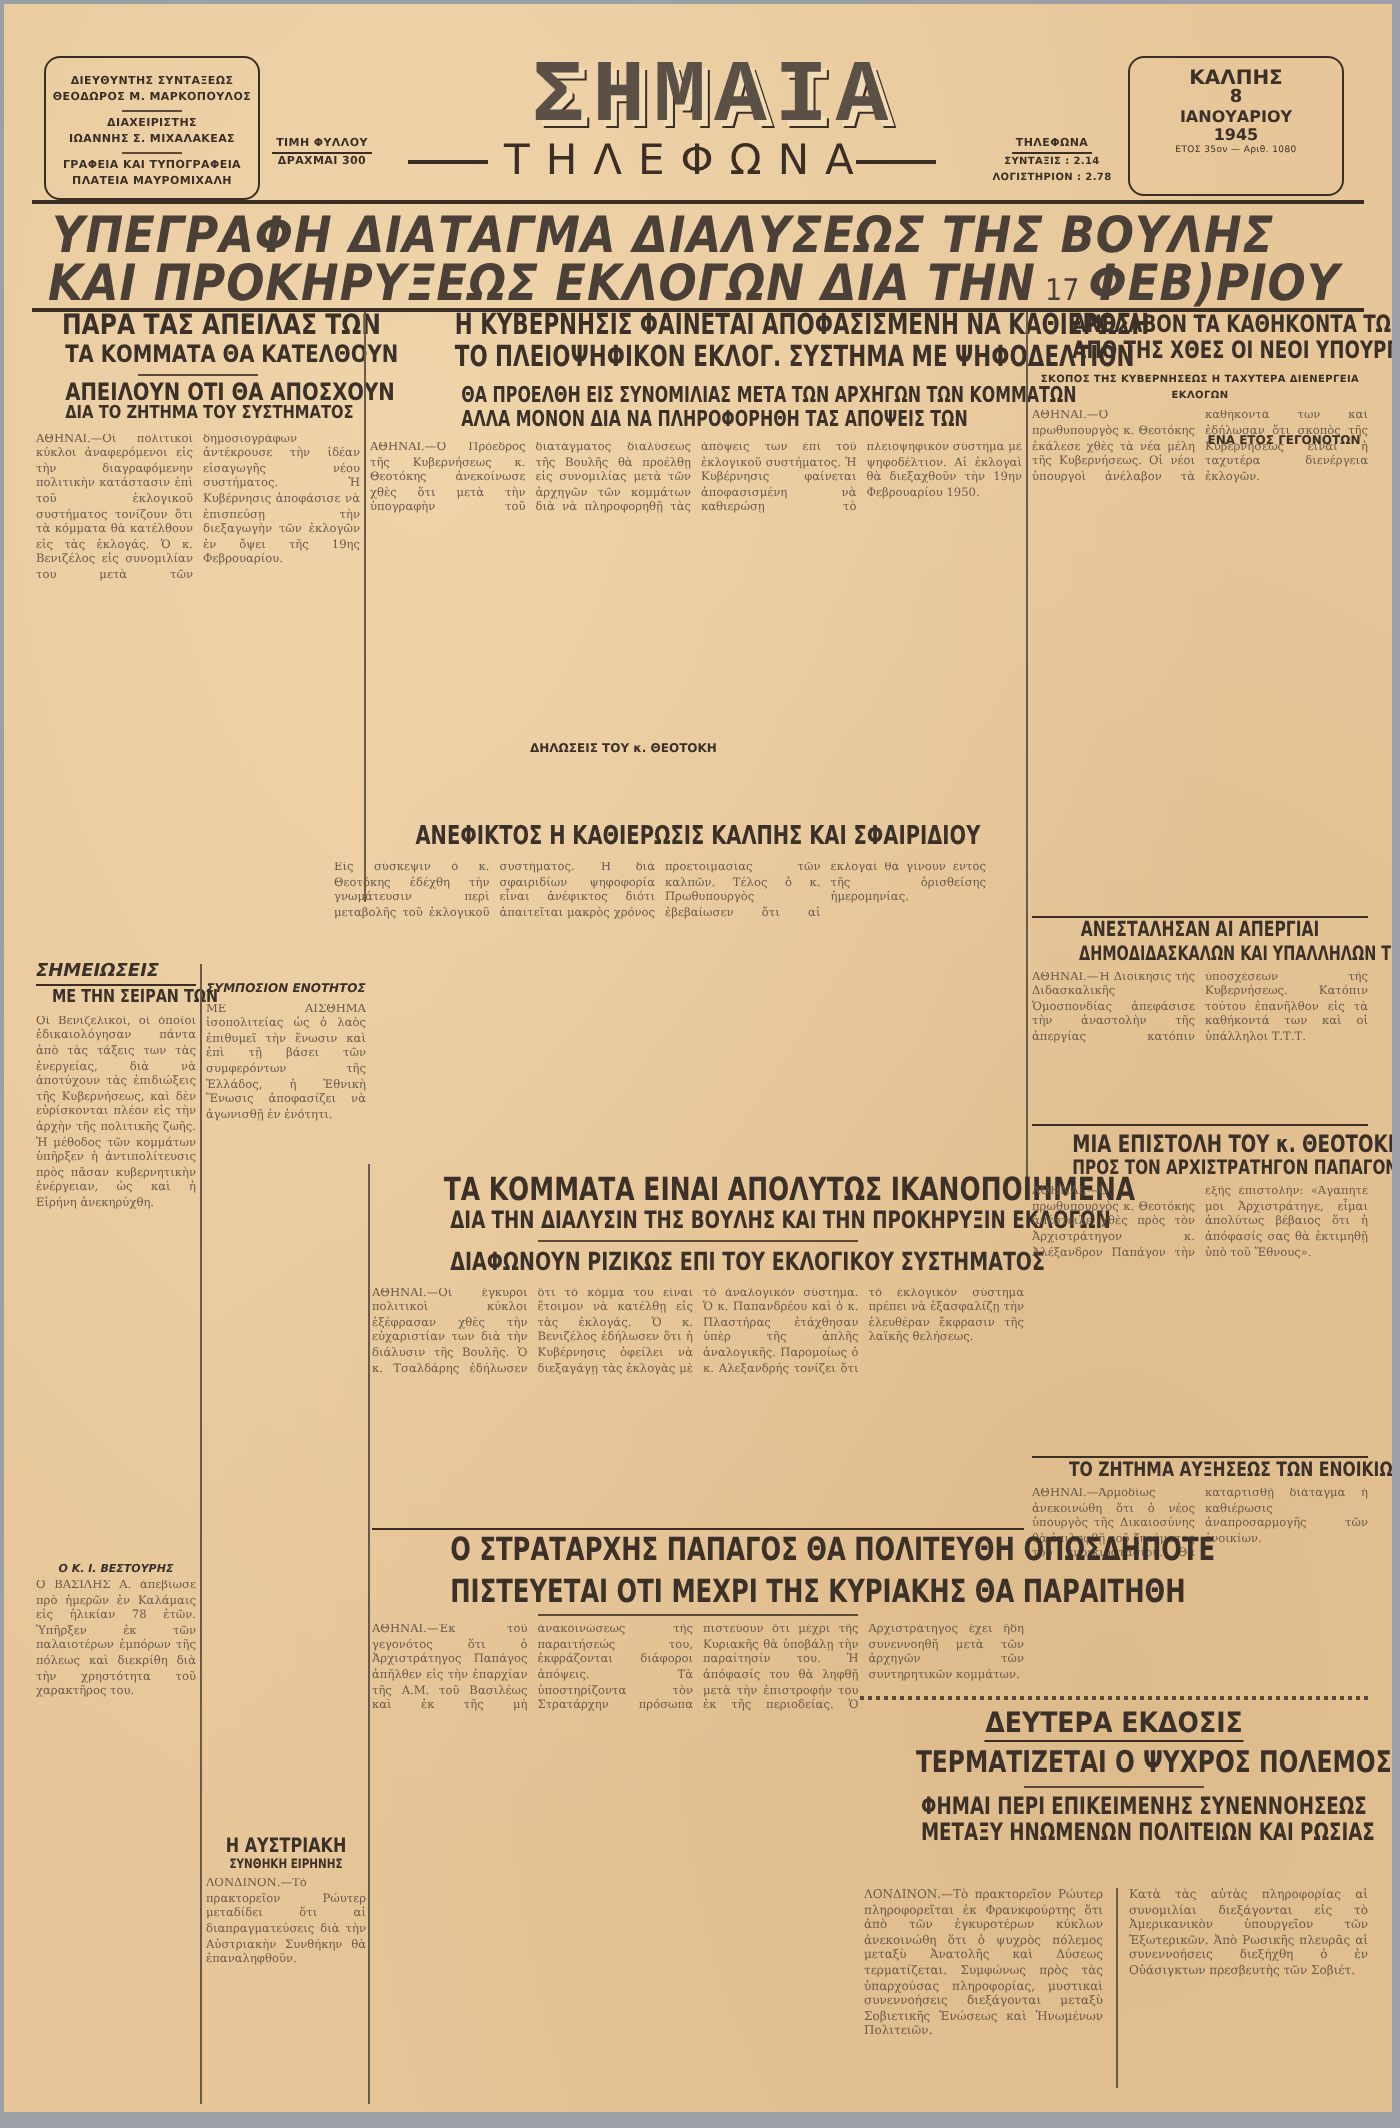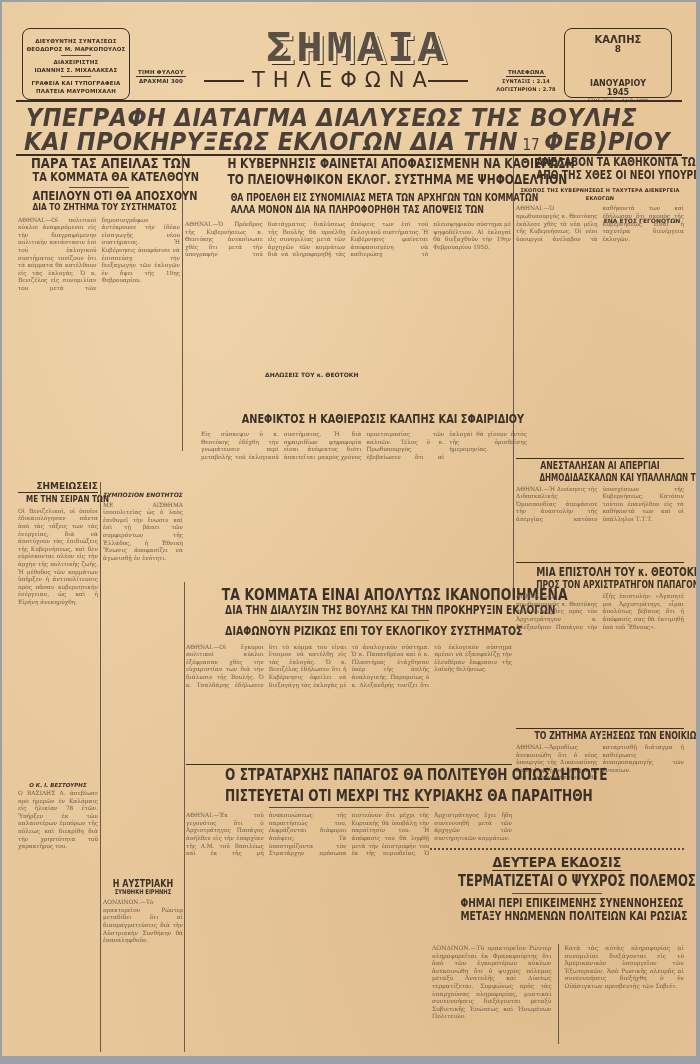--- a/index.html
+++ b/index.html
@@ -47,21 +47,21 @@
       <div class="rule"></div>
     </div>
   <div class="abs" style="left:494px;top:66px;width:60px;">
     <div class="tiny" style="border-bottom:1px solid #3b2f25;width:40px;margin:0 auto;">ΤΗΛΕΦΩΝΑ</div>
     <div class="tiny" style="font-size:5px;">ΣΥΝΤΑΞΙΣ : 2.14</div>
     <div class="tiny" style="font-size:5px;">ΛΟΓΙΣΤΗΡΙΟΝ : 2.78</div>
   </div>
   <div class="abs box" style="left:562px;top:26px;width:106px;height:68px;">
     <div class="h" style="font-size:10px;margin-top:5px;">ΚΑΛΠΗΣ</div>
     <div class="h" style="font-size:9px;">8</div>
-    <div class="h" style="font-size:8px;margin-top:25px;">ΙΑΝΟΥΑΡΙΟΥ</div>
+    <div class="h" style="font-size:8px;">ΙΑΝΟΥΑΡΙΟΥ</div>
     <div class="h" style="font-size:8px;">1945</div>
     <div class="tiny" style="font-size:4.5px;font-weight:normal;">ΕΤΟΣ 35ον — Αριθ. 1080</div>
   </div>
   <div class="abs rule" style="left:14px;top:98px;width:666px;height:2px;"></div>
 
   <div class="abs bighead" style="left:24px;top:102px;">ΥΠΕΓΡΑΦΗ ΔΙΑΤΑΓΜΑ ΔΙΑΛΥΣΕΩΣ ΤΗΣ ΒΟΥΛΗΣ</div>
   <div class="abs" style="left:22px;top:126px;white-space:nowrap;transform:scaleX(0.9);transform-origin:left top;">
     <span class="bighead" style="position:static;display:inline;transform:none;">ΚΑΙ ΠΡΟΚΗΡΥΞΕΩΣ ΕΚΛΟΓΩΝ ΔΙΑ ΤΗΝ</span>
     <span style="font-family:'DejaVu Sans',sans-serif;font-size:15px;color:#4a4038;">17</span>
     <span class="bighead" style="position:static;display:inline;transform:none;">ΦΕΒ)ΡΙΟΥ</span>
@@ -89,34 +89,34 @@
   <div class="abs vline" style="left:511px;top:154px;height:440px;"></div>
 
   <div class="abs" style="left:514px;top:154px;width:168px;">
     <div class="h" style="font-size:12px;transform:scaleX(.76);">ΑΝΕΛΑΒΟΝ ΤΑ ΚΑΘΗΚΟΝΤΑ ΤΩΝ</div>
     <div class="h" style="font-size:12px;transform:scaleX(.76);">ΑΠΟ ΤΗΣ ΧΘΕΣ ΟΙ ΝΕΟΙ ΥΠΟΥΡΓΟΙ</div>
     <div class="tiny" style="font-size:5px;margin-top:4px;">ΣΚΟΠΟΣ ΤΗΣ ΚΥΒΕΡΝΗΣΕΩΣ Η ΤΑΧΥΤΕΡΑ ΔΙΕΝΕΡΓΕΙΑ ΕΚΛΟΓΩΝ</div>
     <div class="col" style="column-count:2;column-gap:5px;height:235px;margin-top:3px;">ΑΘΗΝΑΙ.—Ὁ πρωθυπουργὸς κ. Θεοτόκης ἐκάλεσε χθὲς τὰ νέα μέλη τῆς Κυβερνήσεως. Οἱ νέοι ὑπουργοὶ ἀνέλαβον τὰ καθήκοντά των καὶ ἐδήλωσαν ὅτι σκοπὸς τῆς Κυβερνήσεως εἶναι ἡ ταχυτέρα διενέργεια ἐκλογῶν.</div>
     <div class="h" style="font-size:6px;position:absolute;left:86px;top:62px;width:80px;">ΕΝΑ ΕΤΟΣ ΓΕΓΟΝΟΤΩΝ</div>
   </div>
 
-  <div class="abs" style="left:199px;top:410px;width:326px;">
+  <div class="abs" style="left:165px;top:410px;width:326px;">
     <div class="h" style="font-size:13px;transform:scaleX(.75);">ΑΝΕΦΙΚΤΟΣ Η ΚΑΘΙΕΡΩΣΙΣ ΚΑΛΠΗΣ ΚΑΙ ΣΦΑΙΡΙΔΙΟΥ</div>
     <div class="col" style="column-count:4;column-gap:5px;height:142px;margin-top:5px;">Εἰς σύσκεψιν ὁ κ. Θεοτόκης ἐδέχθη τὴν γνωμάτευσιν περὶ μεταβολῆς τοῦ ἐκλογικοῦ συστήματος. Ἡ διὰ σφαιριδίων ψηφοφορία εἶναι ἀνέφικτος διότι ἀπαιτεῖται μακρὸς χρόνος προετοιμασίας τῶν καλπῶν. Τέλος ὁ κ. Πρωθυπουργὸς ἐβεβαίωσεν ὅτι αἱ ἐκλογαὶ θὰ γίνουν ἐντὸς τῆς ὁρισθείσης ἡμερομηνίας.</div>
   </div>
 
   <div class="abs rule" style="left:514px;top:456px;width:168px;height:1px;"></div>
   <div class="abs" style="left:514px;top:458px;width:168px;">
     <div class="h" style="font-size:10.5px;transform:scaleX(.74);">ΑΝΕΣΤΑΛΗΣΑΝ ΑΙ ΑΠΕΡΓΙΑΙ</div>
     <div class="h" style="font-size:10px;transform:scaleX(.72);">ΔΗΜΟΔΙΔΑΣΚΑΛΩΝ ΚΑΙ ΥΠΑΛΛΗΛΩΝ Τ.Τ.Τ.</div>
     <div class="col" style="column-count:2;column-gap:5px;height:90px;margin-top:3px;">ΑΘΗΝΑΙ.—Ἡ Διοίκησις τῆς Διδασκαλικῆς Ὁμοσπονδίας ἀπεφάσισε τὴν ἀναστολὴν τῆς ἀπεργίας κατόπιν ὑποσχέσεων τῆς Κυβερνήσεως. Κατόπιν τούτου ἐπανῆλθον εἰς τὰ καθήκοντά των καὶ οἱ ὑπάλληλοι Τ.Τ.Τ.</div>
   </div>
 
   <div class="abs" style="left:16px;top:480px;width:80px;">
-    <div class="h" style="font-size:9px;border-bottom:1px solid #3b2f25;text-align:right;">ΣΗΜΕΙΩΣΕΙΣ</div>
+    <div class="h" style="font-size:9px;font-style:italic;border-bottom:1px solid #3b2f25;text-align:left;">ΣΗΜΕΙΩΣΕΙΣ</div>
     <div class="h" style="font-size:9px;transform:scaleX(.8);margin-top:2px;">ΜΕ ΤΗΝ ΣΕΙΡΑΝ ΤΩΝ</div>
     <div class="col" style="height:260px;margin-top:3px;">Οἱ Βενιζελικοί, οἱ ὁποῖοι ἐδικαιολόγησαν πάντα ἀπὸ τὰς τάξεις των τὰς ἐνεργείας, διὰ νὰ ἀποτύχουν τὰς ἐπιδιώξεις τῆς Κυβερνήσεως, καὶ δὲν εὐρίσκονται πλέον εἰς τὴν ἀρχὴν τῆς πολιτικῆς ζωῆς. Ἡ μέθοδος τῶν κομμάτων ὑπῆρξεν ἡ ἀντιπολίτευσις πρὸς πᾶσαν κυβερνητικὴν ἐνέργειαν, ὡς καὶ ἡ Εἰρήνη ἀνεκηρύχθη.</div>
   </div>
   <div class="abs vline" style="left:98px;top:480px;height:570px;"></div>
   <div class="abs" style="left:101px;top:490px;width:80px;">
     <div class="h" style="font-size:6px;font-style:italic;">ΣΥΜΠΟΣΙΟΝ ΕΝΟΤΗΤΟΣ</div>
     <div class="col" style="height:175px;margin-top:3px;">ΜΕ ΑΙΣΘΗΜΑ ἰσοπολιτείας ὡς ὁ λαὸς ἐπιθυμεῖ τὴν ἕνωσιν καὶ ἐπὶ τῇ βάσει τῶν συμφερόντων τῆς Ἑλλάδος, ἡ Ἐθνικὴ Ἕνωσις ἀποφασίζει νὰ ἀγωνισθῇ ἐν ἑνότητι.</div>
   </div>
 
   <div class="abs vline" style="left:182px;top:580px;height:470px;"></div>
@@ -149,21 +149,21 @@
   </div>
 
   <div class="abs rule" style="left:184px;top:762px;width:326px;height:1px;"></div>
   <div class="abs" style="left:184px;top:764px;width:326px;">
     <div class="h" style="font-size:16px;transform:scaleX(.76);">Ο ΣΤΡΑΤΑΡΧΗΣ ΠΑΠΑΓΟΣ ΘΑ ΠΟΛΙΤΕΥΘΗ ΟΠΩΣΔΗΠΟΤΕ</div>
     <div class="h" style="font-size:16px;transform:scaleX(.76);margin-top:3px;">ΠΙΣΤΕΥΕΤΑΙ ΟΤΙ ΜΕΧΡΙ ΤΗΣ ΚΥΡΙΑΚΗΣ ΘΑ ΠΑΡΑΙΤΗΘΗ</div>
     <div class="thin" style="width:160px;margin:3px auto;"></div>
     <div class="col" style="column-count:4;column-gap:5px;height:240px;margin-top:4px;">ΑΘΗΝΑΙ.—Ἐκ τοῦ γεγονότος ὅτι ὁ Ἀρχιστράτηγος Παπάγος ἀπῆλθεν εἰς τὴν ἐπαρχίαν τῆς Α.Μ. τοῦ Βασιλέως καὶ ἐκ τῆς μὴ ἀνακοινώσεως τῆς παραιτήσεώς του, ἐκφράζονται διάφοροι ἀπόψεις. Τὰ ὑποστηρίζοντα τὸν Στρατάρχην πρόσωπα πιστεύουν ὅτι μέχρι τῆς Κυριακῆς θὰ ὑποβάλῃ τὴν παραίτησίν του. Ἡ ἀπόφασίς του θὰ ληφθῇ μετὰ τὴν ἐπιστροφήν του ἐκ τῆς περιοδείας. Ὁ Ἀρχιστράτηγος ἔχει ἤδη συνεννοηθῆ μετὰ τῶν ἀρχηγῶν τῶν συντηρητικῶν κομμάτων.</div>
   </div>
 
-  <div class="abs" style="left:101px;top:876px;width:80px;">
+  <div class="abs" style="left:101px;top:916px;width:80px;">
     <div class="h" style="font-size:10px;transform:scaleX(.8);">Η ΑΥΣΤΡΙΑΚΗ</div>
     <div class="h" style="font-size:6.5px;transform:scaleX(.8);">ΣΥΝΘΗΚΗ ΕΙΡΗΝΗΣ</div>
     <div class="col" style="height:95px;margin-top:3px;">ΛΟΝΔΙΝΟΝ.—Τὸ πρακτορεῖον Ρώυτερ μεταδίδει ὅτι αἱ διαπραγματεύσεις διὰ τὴν Αὐστριακὴν Συνθήκην θὰ ἐπαναληφθοῦν.</div>
   </div>
 
   <div class="abs" style="left:428px;top:846px;width:254px;border-top:2px dotted #5a4a3a;">
     <div class="h" style="font-size:14px;margin-top:5px;transform:scaleX(.9);"><span style="border-bottom:1.5px solid #3b2f25;">ΔΕΥΤΕΡΑ ΕΚΔΟΣΙΣ</span></div>
     <div class="h" style="font-size:15px;transform:scaleX(.78);margin-top:3px;">ΤΕΡΜΑΤΙΖΕΤΑΙ Ο ΨΥΧΡΟΣ ΠΟΛΕΜΟΣ;</div>
     <div class="thin" style="width:90px;margin:3px auto;"></div>
     <div class="h" style="font-size:12px;transform:scaleX(.76);">ΦΗΜΑΙ ΠΕΡΙ ΕΠΙΚΕΙΜΕΝΗΣ ΣΥΝΕΝΝΟΗΣΕΩΣ</div>

